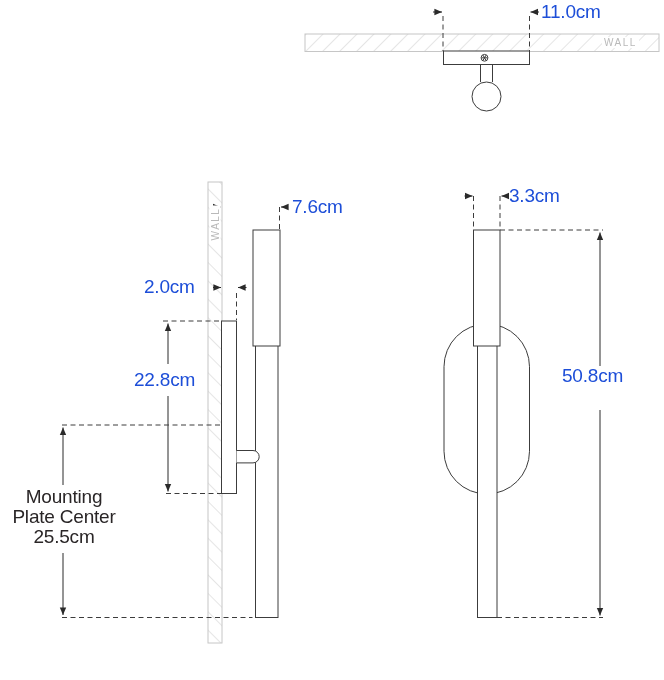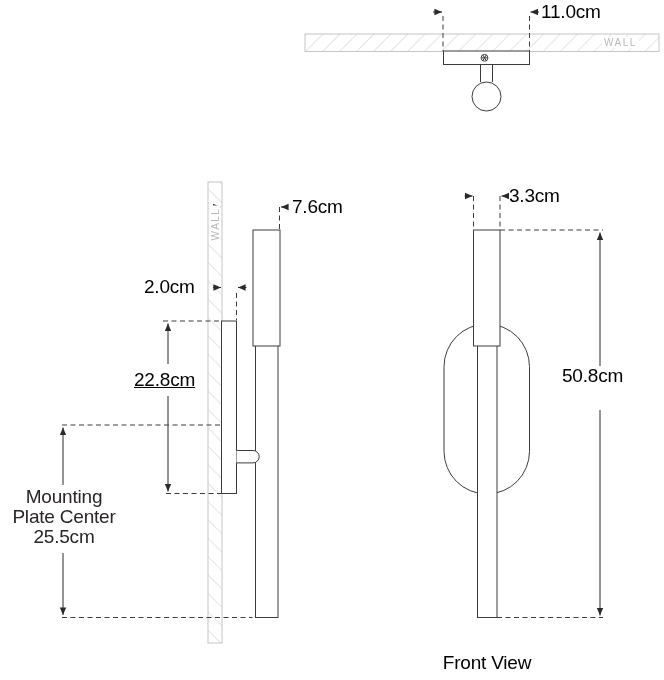--- a/index.html
+++ b/index.html
@@ -9,21 +9,21 @@
     background:#ffffff;
     font-family:"Liberation Sans", sans-serif;
     color:#2a2627;
     overflow:hidden;
   }
   .stage svg{position:absolute;left:0;top:0;}
   .lbl{
     position:absolute;
     font-size:19px;
     line-height:20px;
-    color:#000000;
+    color:#1d4ed8;
     white-space:nowrap;
     letter-spacing:-0.2px;
   }
   .view-title{
     font-size:19px;
     text-align:center;
     width:130px;
   }
   .wall-tag{
     position:absolute;
@@ -136,24 +136,23 @@
       <line x1="600" y1="410" x2="600" y2="615.5" stroke="#2a2a2a" marker-end="url(#ah)"></line>
     </g>
   </svg>
 
   <span class="lbl" style="left:541px;top:2px;">11.0cm</span>
   <span class="wall-tag" style="left:602px;top:37px;">WALL</span>
 
   <span class="wall-tag vertical" style="left:215px;top:224px;">WALL</span>
   <span class="lbl" style="left:292px;top:197px;">7.6cm</span>
   <span class="lbl" style="left:144px;top:277px;">2.0cm</span>
-  <span class="lbl" style="left:134px;top:370px;text-decoration:underline;">22.8cm</span>
+  <span class="lbl" style="left:134px;top:370px;">22.8cm</span>
   <div class="mount-block">
     <div>Mounting</div>
     <div>Plate Center</div>
     <div>25.5cm</div>
   </div>
 
   <span class="lbl" style="left:509px;top:186px;text-align:center;">3.3cm</span>
   <span class="lbl" style="left:562px;top:366px;background:#ffffff;">50.8cm</span>
-  <span class="lbl view-title" style="left:422px;top:653px;">Front View</span>
 
 </div>
 
 </body></html>

